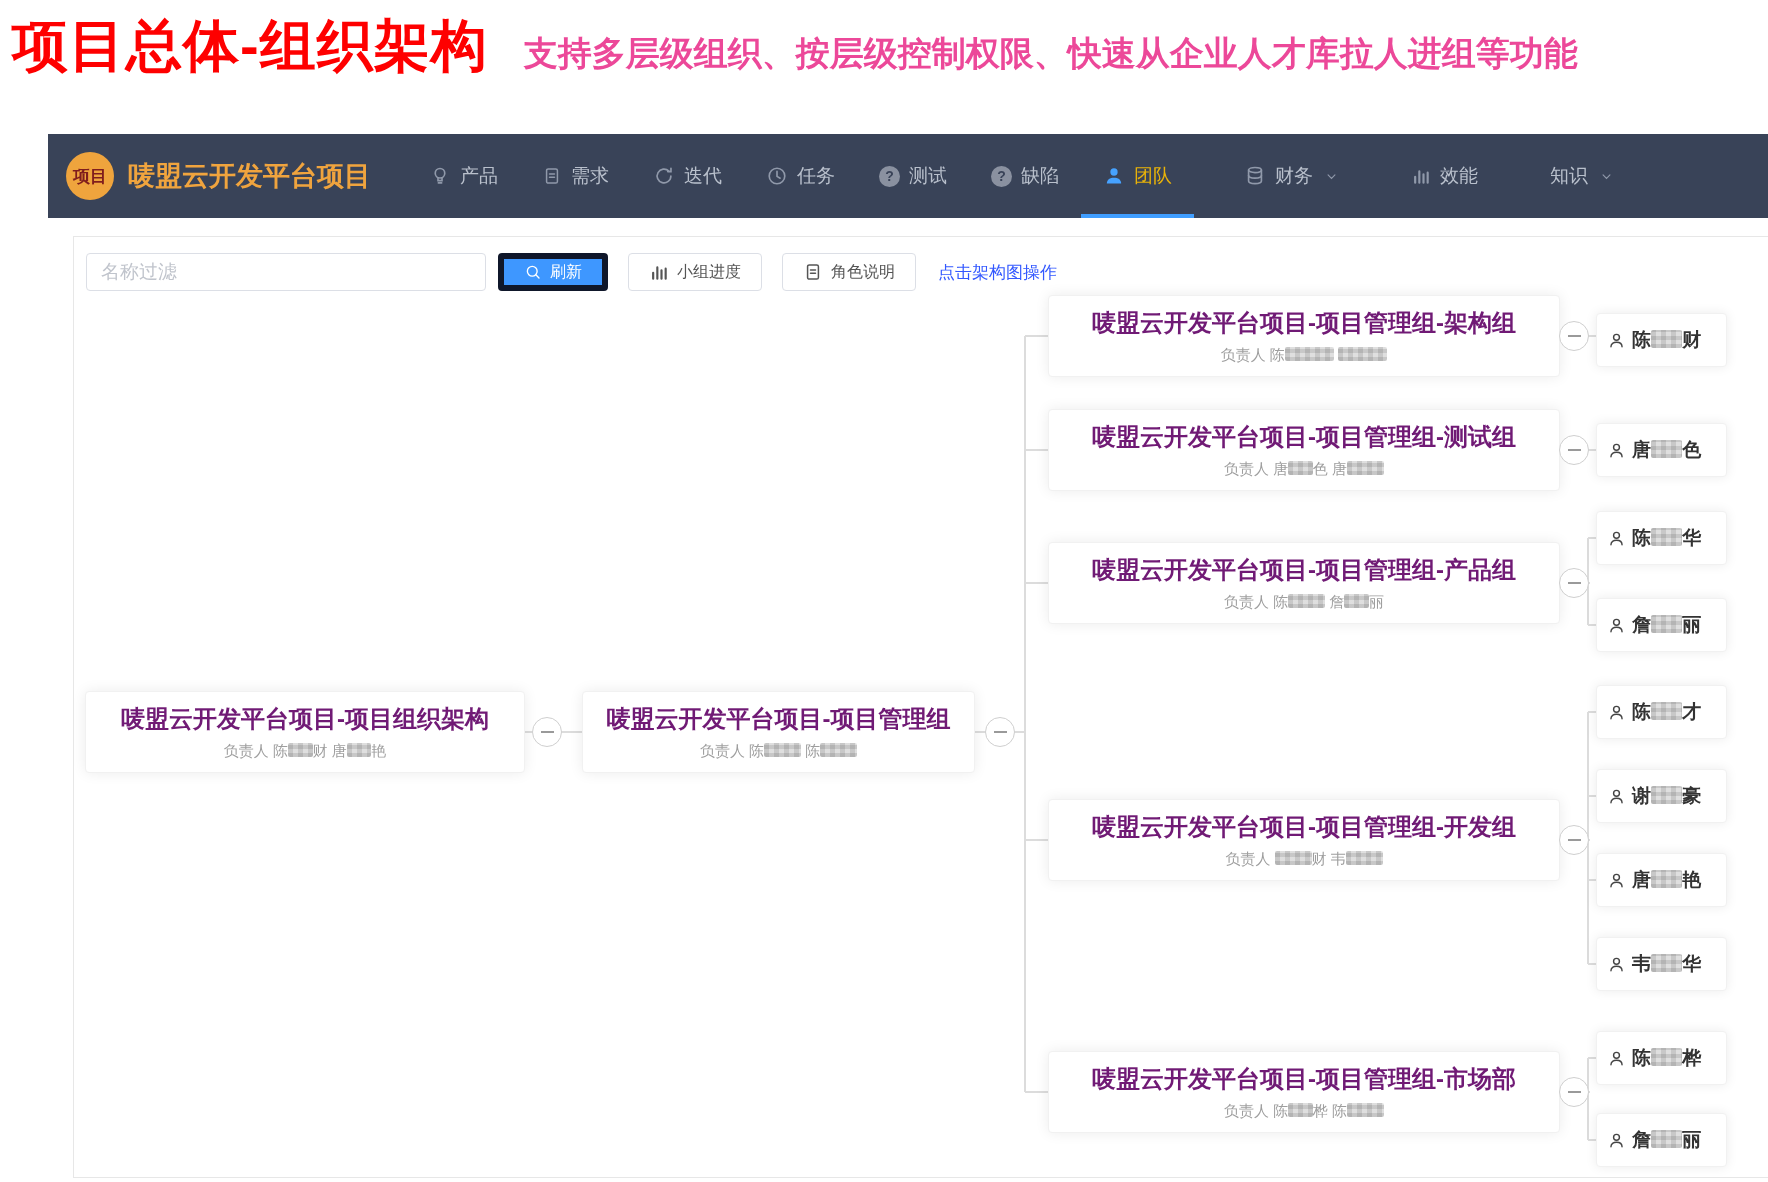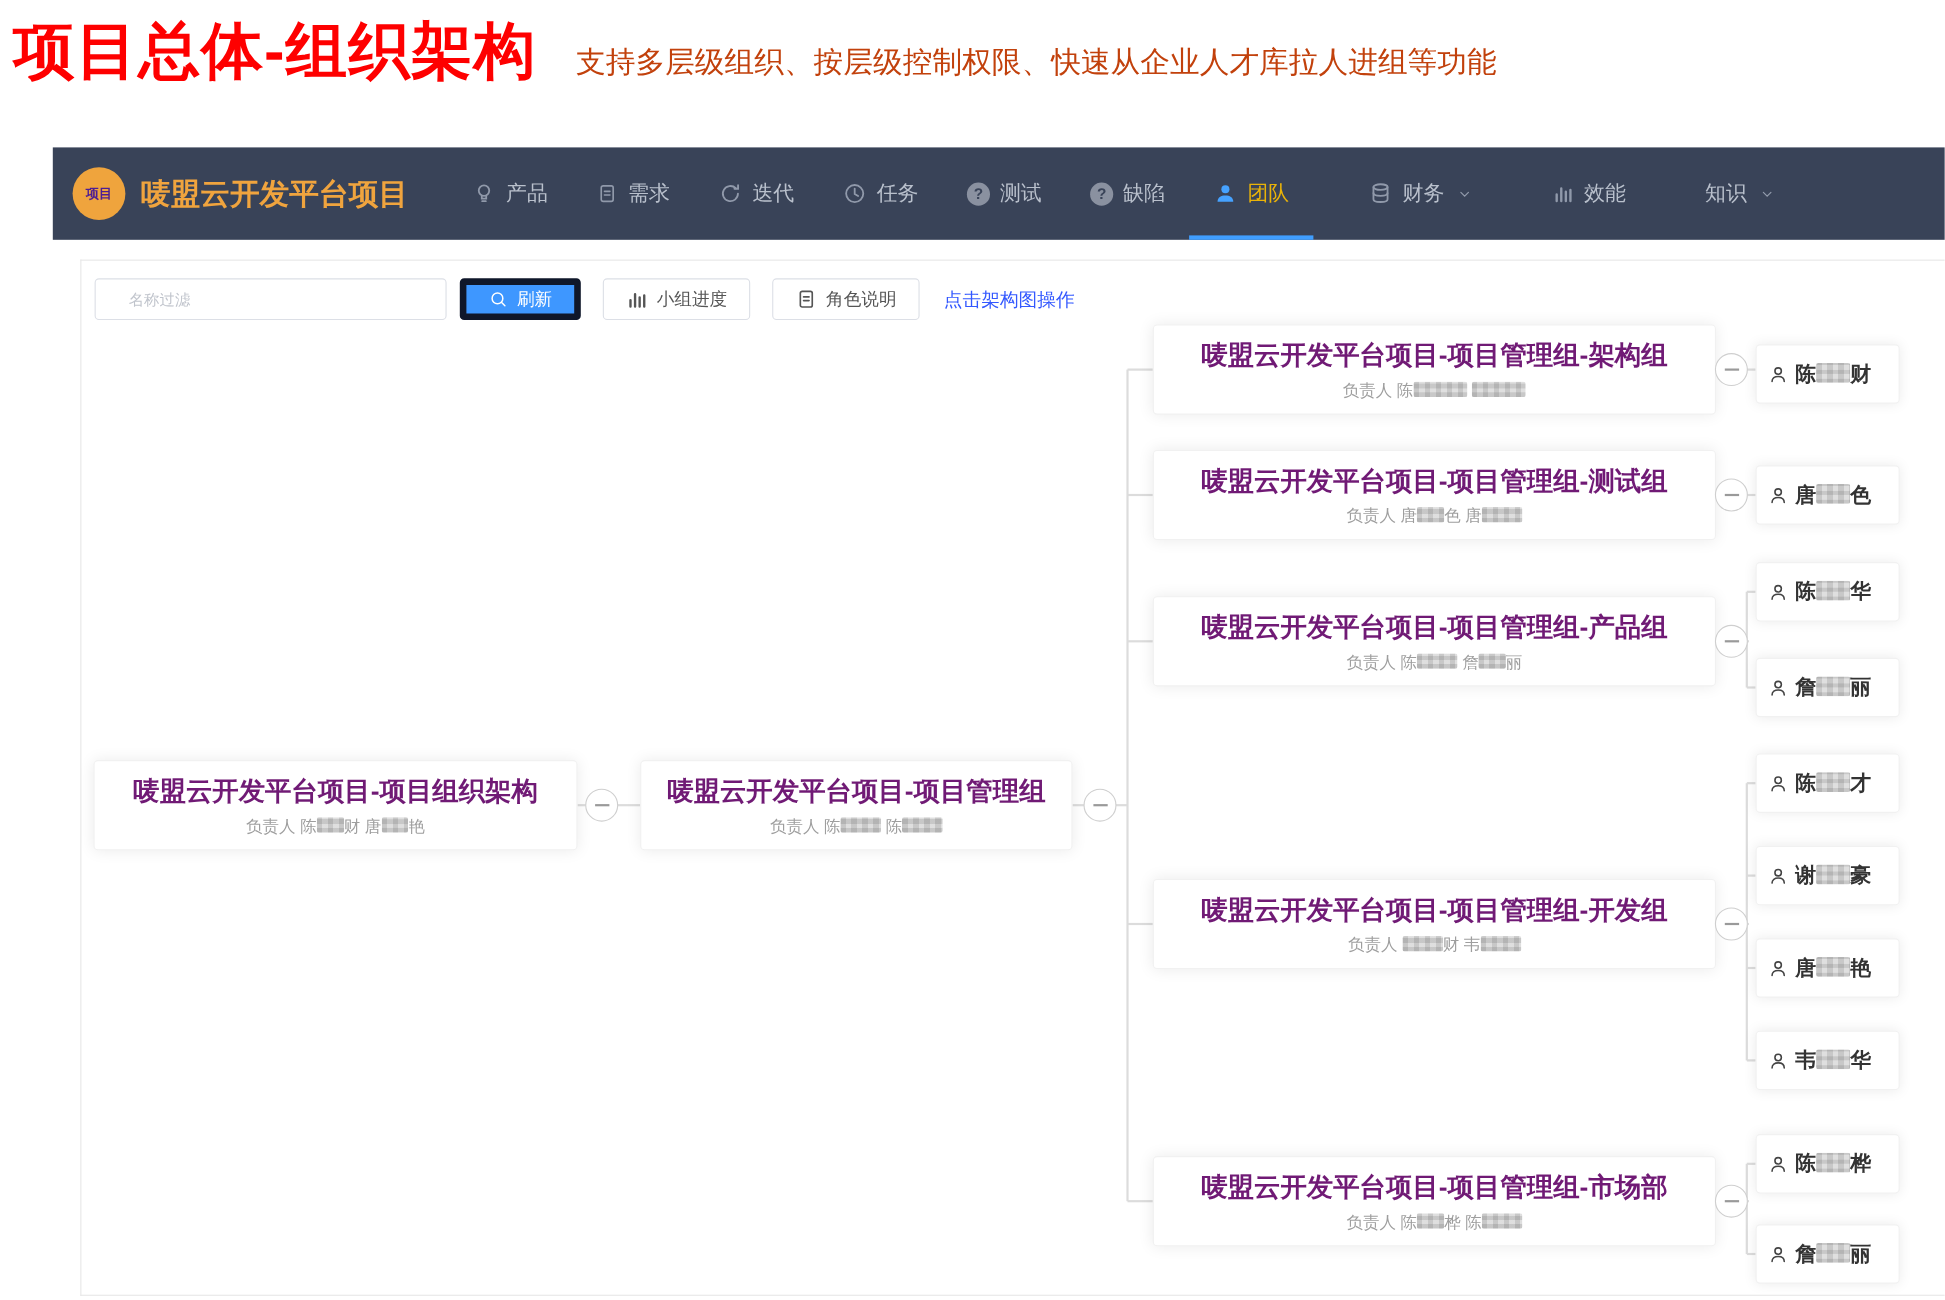--- a/index.html
+++ b/index.html
@@ -3,46 +3,46 @@
 <meta charset="utf-8">
 <style>
   html,body{margin:0;padding:0;background:#fff;}
   body{width:1768px;height:1182px;overflow:hidden;
        font-family:"Liberation Sans","DejaVu Sans",sans-serif;color:#333;}
   .page{position:relative;width:1768px;height:1182px;}
 
   
   .hdr{display:flex;align-items:baseline;padding:14px 0 0 12px;height:108px;box-sizing:border-box;}
   .hdr h1{margin:0;font-size:56px;font-weight:900;color:#fe0000;letter-spacing:1px;line-height:1.15;}
-  .hdr p{margin:0 0 4px 36px;font-size:27px;font-weight:400;color:#c2410c;}
+  .hdr p{margin:0 0 4px 36px;font-size:34px;font-weight:700;color:#ec4899;}
 
   
   .nav{position:absolute;left:48px;top:134px;right:0;height:84px;background:#394358;
        display:flex;align-items:center;box-sizing:border-box;}
-  .logo{width:48px;height:48px;border-radius:50%;background:#efa43d;color:#4c1d95;font-weight:800;
-        font-size:12px;display:flex;align-items:center;justify-content:center;margin-left:18px;flex:0 0 auto;font-family:Liberation Serif, serif;}
+  .logo{width:48px;height:48px;border-radius:50%;background:#efa43d;color:#7f1d1d;font-weight:800;
+        font-size:17px;display:flex;align-items:center;justify-content:center;margin-left:18px;flex:0 0 auto;font-family:Liberation Serif, serif;}
   .ptitle{color:#f0a43e;font-size:27px;font-weight:800;margin-left:14px;white-space:nowrap;}
   .nav ul{list-style:none;display:flex;margin:0 0 0 36px;padding:0;height:100%;}
   .nav li{display:flex;align-items:center;gap:9px;padding:0 22px;height:100%;box-sizing:border-box;
           color:#b9c0cc;font-size:19px;cursor:pointer;border-bottom:4px solid transparent;border-top:4px solid transparent;white-space:nowrap;}
   .nav li .icon{color:#9099aa;display:flex;align-items:center;}
   .nav li.active{color:#eab308;border-bottom-color:#409eff;}
   .nav li.active .icon{color:#46a2ff;}
   .nav li.sp{margin-left:28px;}
   .icon svg{display:block;}
   .icon-q{width:21px;height:21px;border-radius:50%;background:#8a91a0;color:#394358;font-weight:800;
           font-size:14px;display:inline-flex;align-items:center;justify-content:center;}
   .chev{margin-left:2px;color:#9099aa;display:flex;}
 
   
   .panel{position:absolute;left:73px;top:236px;right:0;bottom:4px;background:#fff;
          border:1px solid #e7e7e7;border-right:none;}
   .toolbar{position:absolute;left:12px;top:16px;display:flex;align-items:center;height:38px;}
-  .toolbar input{width:320px;height:38px;box-sizing:border-box;border:1px solid #dcdfe6;border-radius:4px;
-                 padding:0 30px;font-size:14px;color:#333;outline:none;font-family:inherit;}
+  .toolbar input{width:400px;height:38px;box-sizing:border-box;border:1px solid #dcdfe6;border-radius:4px;
+                 padding:0 14px;font-size:19px;color:#333;outline:none;font-family:inherit;}
   .toolbar input::placeholder{color:#c0c4cc;}
   .btn{height:38px;display:inline-flex;align-items:center;gap:8px;border-radius:4px;font-size:16px;
        padding:0 20px;cursor:pointer;box-sizing:border-box;font-family:inherit;}
   .btn-primary{background:#3e97ff;border:6px solid #0f172a;color:#fff;margin-left:12px;}
   .btn-plain{background:#fff;border:1px solid #dcdfe6;color:#555;margin-left:20px;}
   .btn .icon{display:flex;}
   .hint{margin-left:22px;font-size:17px;color:#3358ff;text-decoration:none;cursor:pointer;white-space:nowrap;}
 
   
   .chart{position:absolute;left:0;top:0;width:1768px;height:1182px;pointer-events:none;}

